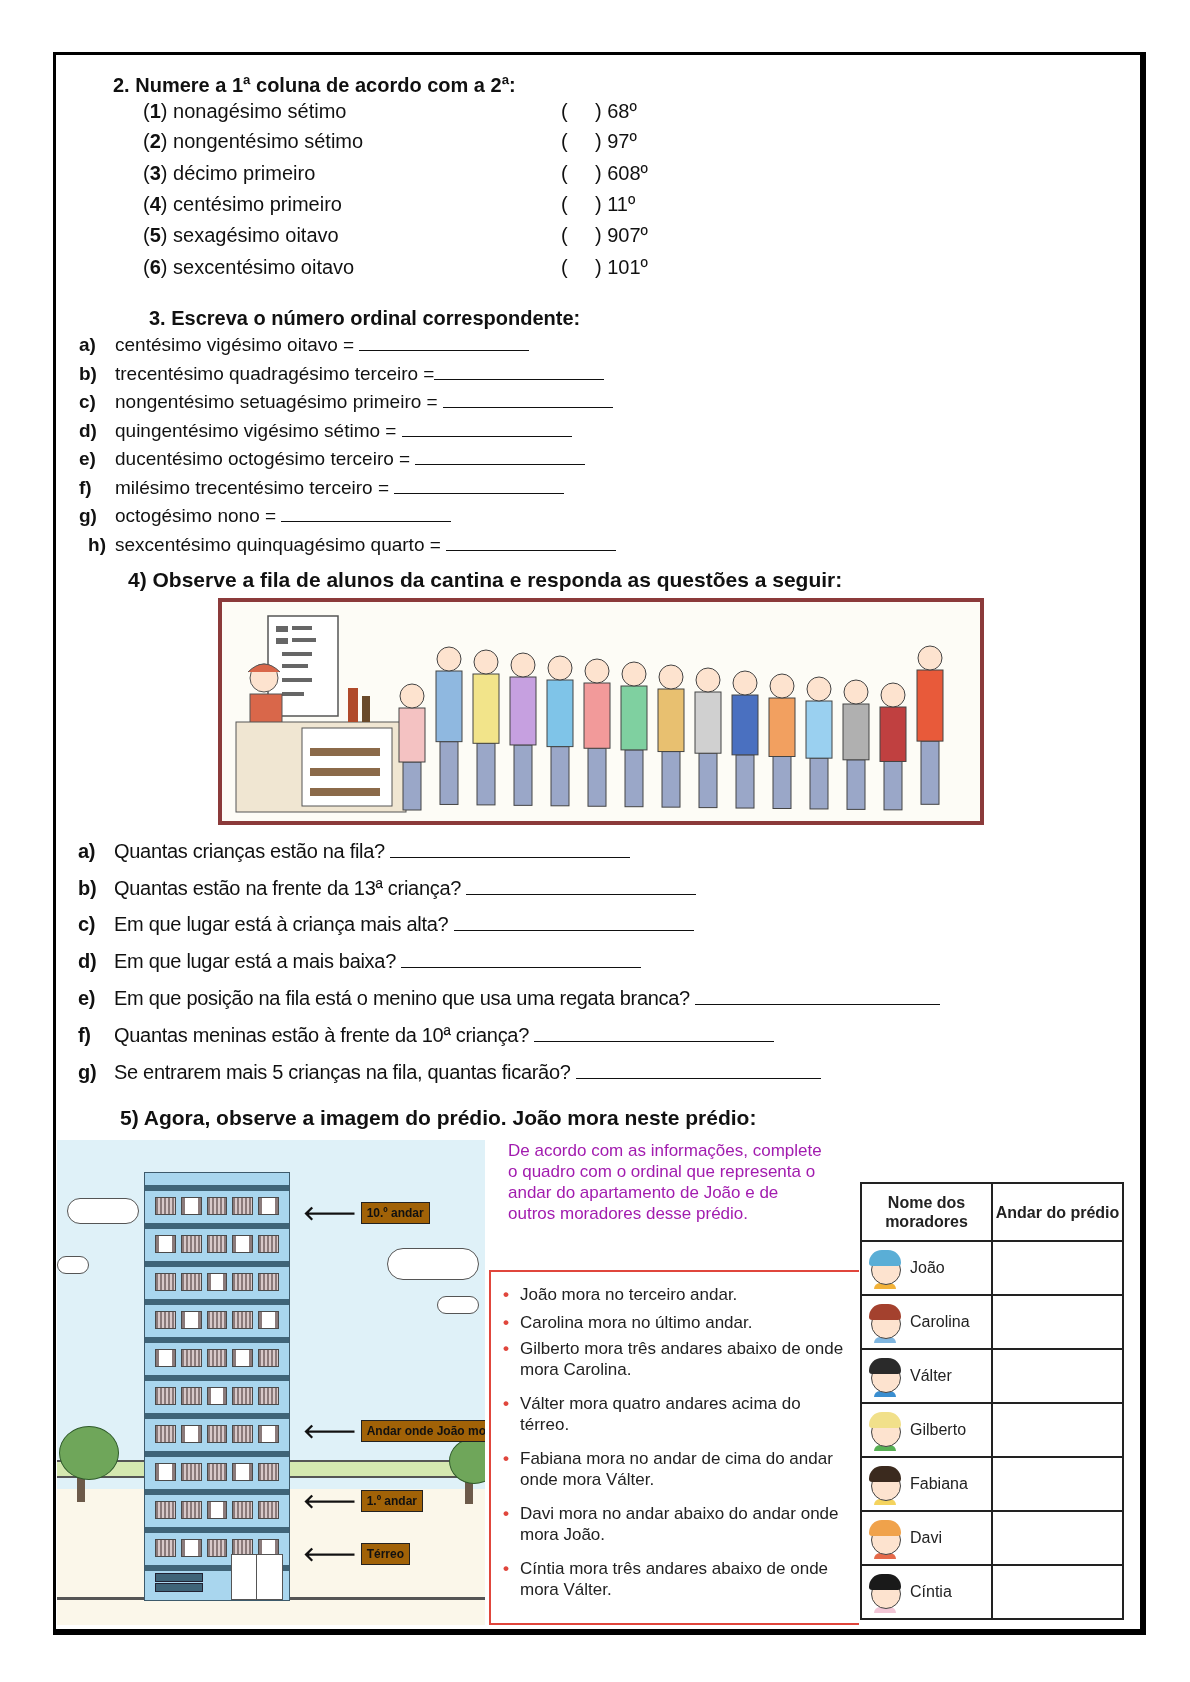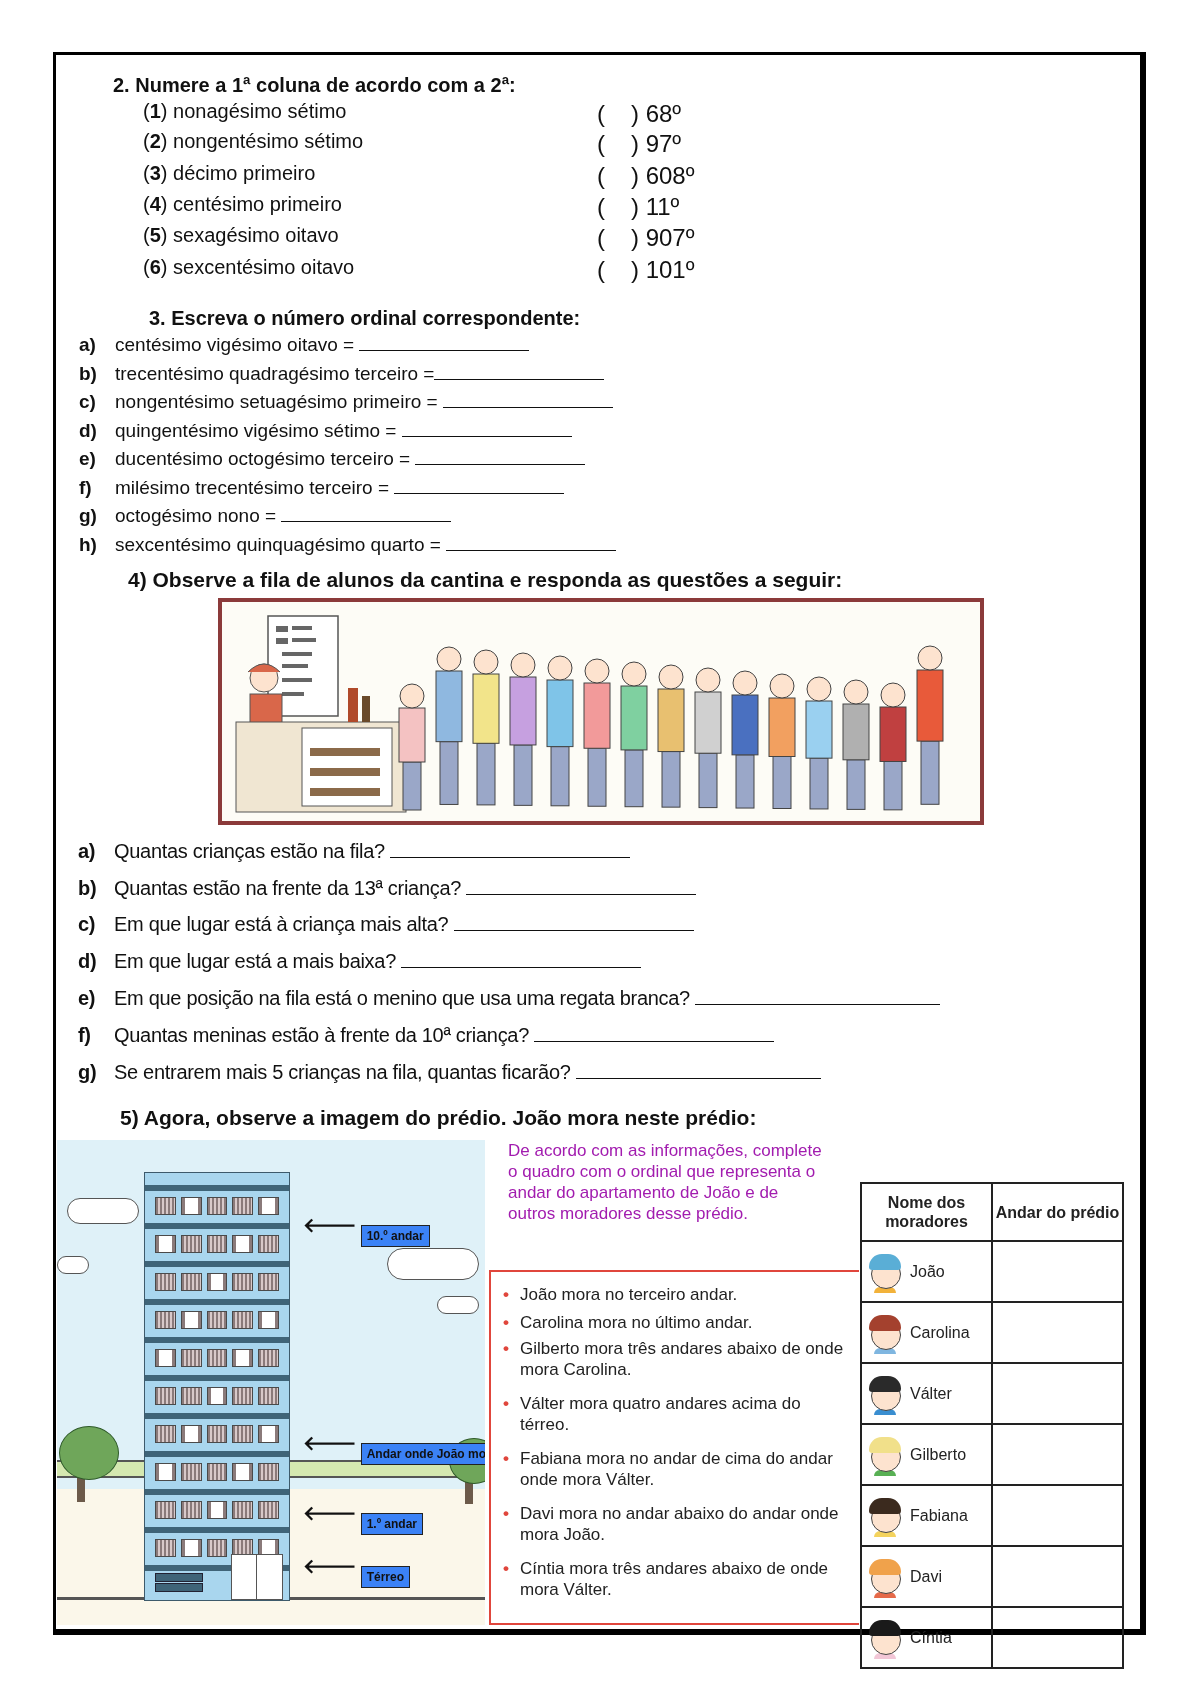--- a/index.html
+++ b/index.html
@@ -5,21 +5,21 @@
   html, body { margin:0; padding:0; background:#ffffff; }
   body { width:1190px; height:1682px; position:relative; overflow:hidden;
          font-family:"Liberation Sans", sans-serif; color:#111; }
   .page-border { position:absolute; left:53px; top:52px; width:1084px; height:1574px;
                  border-top:3px solid #000; border-left:3px solid #000;
                  border-right:6px solid #000; border-bottom:6px solid #000; box-sizing:content-box; }
   .abs { position:absolute; }
   .h { font-weight:bold; font-size:20px; }
   .q2-item { position:absolute; left:143px; font-size:20px; }
   .q2-item b { font-weight:bold; }
-  .q2-right { position:absolute; left:597px; font-size:24px; }
+  .q2-right { position:absolute; left:561px; font-size:20px; }
   .q2-right .paren-open { display:inline-block; width:34px; }
   .q3-item { position:absolute; left:79px; font-size:19px; white-space:nowrap; }
   .q3-item .letter { font-weight:bold; display:inline-block; width:36px; }
   .q4-item { position:absolute; left:78px; font-size:20px; white-space:nowrap; letter-spacing:-0.3px; }
   .q4-item .letter { font-weight:bold; display:inline-block; width:36px; }
   .blank { display:inline-block; border-bottom:1.5px solid #111; height:16px; vertical-align:baseline; }
   .canteen-frame { position:absolute; left:218px; top:598px; width:758px; height:219px;
                    border:4px solid #8b3a3a; background:#fdfcf6; overflow:hidden; }
   .scene { position:absolute; left:57px; top:1140px; width:428px; height:485px; background:#dff1f8; overflow:hidden; }
   .ground { position:absolute; left:0; top:349px; width:100%; height:136px; background:#fbf7ea; }
@@ -28,32 +28,32 @@
   .building { position:absolute; left:87px; top:32px; width:144px; height:427px; background:#a9d6ee; border:1px solid #3d5a6b; }
   .floor-band { position:absolute; left:0; width:100%; height:6px; background:#3f6478; }
   .win-row { position:absolute; left:10px; width:124px; height:18px; display:flex; gap:5px; }
   .win { flex:1; background:#c9b7b7; border:1px solid #4a4a4a; box-sizing:border-box;
          background-image:repeating-linear-gradient(90deg,#8a7a7a 0 2px,#d8c9c9 2px 4px); }
   .win.open { background:#fff; background-image:linear-gradient(90deg,#8a7a7a 0 3px,#fff 3px calc(100% - 3px),#8a7a7a calc(100% - 3px)); }
   .door { position:absolute; width:25px; height:44px; background:#fff; border:1px solid #555; bottom:0; }
   .vent { position:absolute; left:10px; width:46px; height:7px; background:#3f6478; border:1px solid #223; }
   .sign { position:absolute; display:flex; align-items:center; gap:4px; font-size:12px; font-weight:bold; }
   .sign .arrow { font-size:20px; line-height:1; }
-  .sign .label { border:1.5px solid #222; background:#3b82f6; padding:3px 5px; white-space:nowrap;margin-top:23px; }
+  .sign .label { border:1.5px solid #222; background:#a16207; padding:3px 5px; white-space:nowrap; }
   .cloud { position:absolute; background:#fff; border:1.5px solid #555; border-radius:30px; }
   .tree-top { position:absolute; background:#6fa65a; border:1.5px solid #2f5a2a; border-radius:50%; }
   .tree-trunk { position:absolute; background:#6c5a4a; width:8px; }
   .instr { position:absolute; left:508px; top:1140px; width:320px; font-size:17px; line-height:21px; color:#a21caf; }
   .clues-box { position:absolute; left:489px; top:1270px; width:370px; height:355px; border:2px solid #e0463c; border-right:none; box-sizing:border-box; }
   .clue { position:absolute; left:12px; font-size:17px; line-height:21px; color:#222; padding-left:17px; width:330px; }
   .clue .bullet { position:absolute; left:0; color:#e0463c; font-weight:bold; }
   .res-table { position:absolute; left:860px; top:1142px; border-collapse:collapse;margin-top:40px; }
   .res-table td, .res-table th { border:2px solid #222; width:131px; padding:0; box-sizing:border-box; }
   .res-table th { height:58px; font-size:16px; font-weight:bold; text-align:center; line-height:19px; color:#222; }
-  .res-table td { height:61px; }
+  .res-table td { height:54px; }
   .res-name { display:flex; align-items:center; gap:6px; padding-left:4px; font-size:16px; color:#222; }
   .face { width:38px; height:42px; position:relative; flex:none; }
   .face .head { position:absolute; left:5px; top:8px; width:28px; height:28px; border-radius:50%; background:#fde3cf; border:1px solid #444; }
   .face .hair { position:absolute; left:3px; top:3px; width:32px; height:16px; border-radius:16px 16px 4px 4px; }
   .face .shirt { position:absolute; left:8px; bottom:0; width:22px; height:6px; border-radius:6px 6px 0 0; }
 </style>
 </head>
 <body>
 
 <div class="page-border"></div>
@@ -78,21 +78,21 @@
 
 <div class="abs h" style="left:113px;top:307px;margin-left:36px;">3.  Escreva o número ordinal correspondente:</div>
 <div id="q3-list">
     <div class="q3-item" style="top: 334px;"><span class="letter">a)</span><span>centésimo vigésimo oitavo = </span><span class="blank" style="width: 170px;"></span></div>
     <div class="q3-item" style="top: 362.5px;"><span class="letter">b)</span><span>trecentésimo quadragésimo terceiro =</span><span class="blank" style="width: 170px;"></span></div>
     <div class="q3-item" style="top: 391px;"><span class="letter">c)</span><span>nongentésimo setuagésimo primeiro = </span><span class="blank" style="width: 170px;"></span></div>
     <div class="q3-item" style="top: 419.5px;"><span class="letter">d)</span><span>quingentésimo vigésimo sétimo = </span><span class="blank" style="width: 170px;"></span></div>
     <div class="q3-item" style="top: 448px;"><span class="letter">e)</span><span>ducentésimo octogésimo terceiro = </span><span class="blank" style="width: 170px;"></span></div>
     <div class="q3-item" style="top: 476.5px;"><span class="letter">f)</span><span>milésimo trecentésimo terceiro = </span><span class="blank" style="width: 170px;"></span></div>
     <div class="q3-item" style="top: 505px;"><span class="letter">g)</span><span>octogésimo nono = </span><span class="blank" style="width: 170px;"></span></div>
-    <div class="q3-item" style="top: 533.5px;"><span class="letter">h)</span><span>sexcentésimo quinquagésimo quarto = </span><span class="blank" style="width: 170px;"></span></div>
+    <div class="q3-item" style="top: 533.5px; text-align: center;"><span class="letter">h)</span><span>sexcentésimo quinquagésimo quarto = </span><span class="blank" style="width: 170px;"></span></div>
   </div>
 
 <div class="abs h" style="left:128px;top:568px;font-size:21px;">4)  Observe a fila de alunos da cantina e responda as questões a seguir:</div>
 <div class="canteen-frame">
   <svg width="758" height="219" viewBox="0 0 758 219">
     <rect x="46" y="14" width="70" height="100" fill="#fff" stroke="#555" stroke-width="1.5"></rect>
     <g fill="#666">
         <rect x="54" y="24" width="12" height="6"></rect>
         <rect x="70" y="24" width="20" height="4"></rect>
         <rect x="54" y="36" width="12" height="6"></rect>

